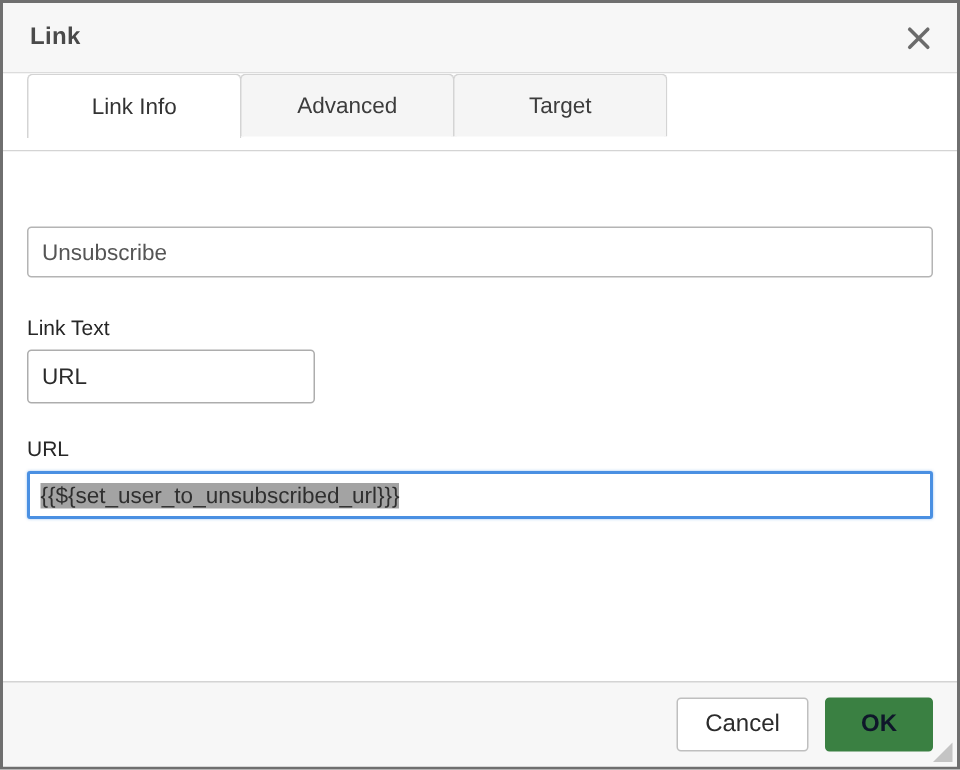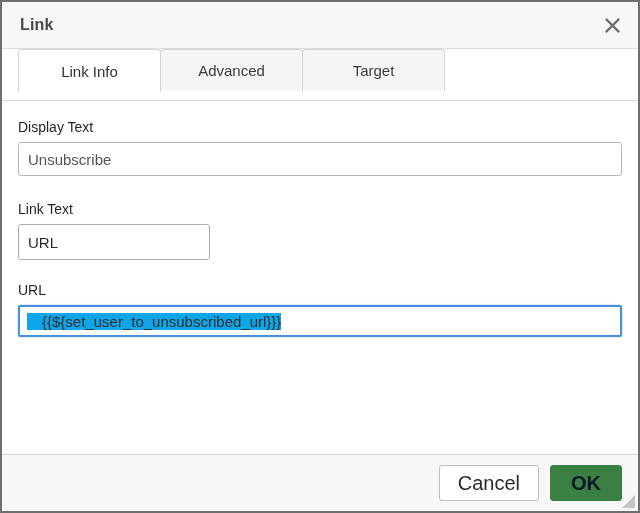--- a/index.html
+++ b/index.html
@@ -133,21 +133,21 @@
     height: 34px;
     padding: 0 9px;
     font-family: "Liberation Sans", sans-serif;
     font-size: 15px;
     color: #555555;
     background: #ffffff;
     border: 1px solid #b4b4b4;
     border-radius: 3px;
     outline: none;
   }
-  .text-input.full { width: 100%; }
+  .text-input.full { width: 100%; margin-top: 32px; }
 
   .select-input {
     box-sizing: border-box;
     height: 36px;
     padding: 0 9px;
     font-family: "Liberation Sans", sans-serif;
     font-size: 15px;
     color: #2b2b2b;
     background: #ffffff;
     border: 1px solid #adadad;
@@ -186,24 +186,23 @@
     color: #2f2f2f;
     background: #ffffff;
     border: 2px solid #4a90e2;
     border-radius: 2px;
     outline: none;
     box-shadow: 0 0 2px rgba(74,144,226,0.55);
     display: flex;
     align-items: center;
   }
   .url-text {
-    background: #0ea5e9;
+    background: #a3a3a3;
     color: #2f2f2f;
     white-space: pre;
-    padding-left: 15px;
   }
 
   
   .footer {
     position: relative;
     flex: 0 0 57px;
     height: 57px;
     box-sizing: border-box;
     background: #f7f7f7;
     border-top: 1px solid #d4d4d4;
@@ -211,21 +210,21 @@
     align-items: center;
     justify-content: flex-end;
     padding-right: 16px;
   }
   .btn {
     box-sizing: border-box;
     height: 36px;
     min-width: 88px;
     padding: 0 18px;
     font-family: "Liberation Sans", sans-serif;
-    font-size: 20px;
+    font-size: 16px;
     border-radius: 3px;
     cursor: pointer;
     display: flex;
     align-items: center;
     justify-content: center;
   }
   .btn-cancel {
     background: #ffffff;
     color: #2b2b2b;
     border: 1px solid #bfbfbf;
@@ -269,21 +268,20 @@
       <span>Advanced</span>
     </div>
     <div class="tab">
       <span>Target</span>
     </div>
   </div>
 
   <div class="body">
 
     <div class="group display-text">
-      <label class="field-label">Display Text</label>
       <input class="text-input full" type="text" value="Unsubscribe" style="">
     </div>
 
     <div class="group">
       <label class="field-label">Link Text</label>
       <div class="select-input link-type-select">
         <span>URL</span>
       </div>
     </div>
 

